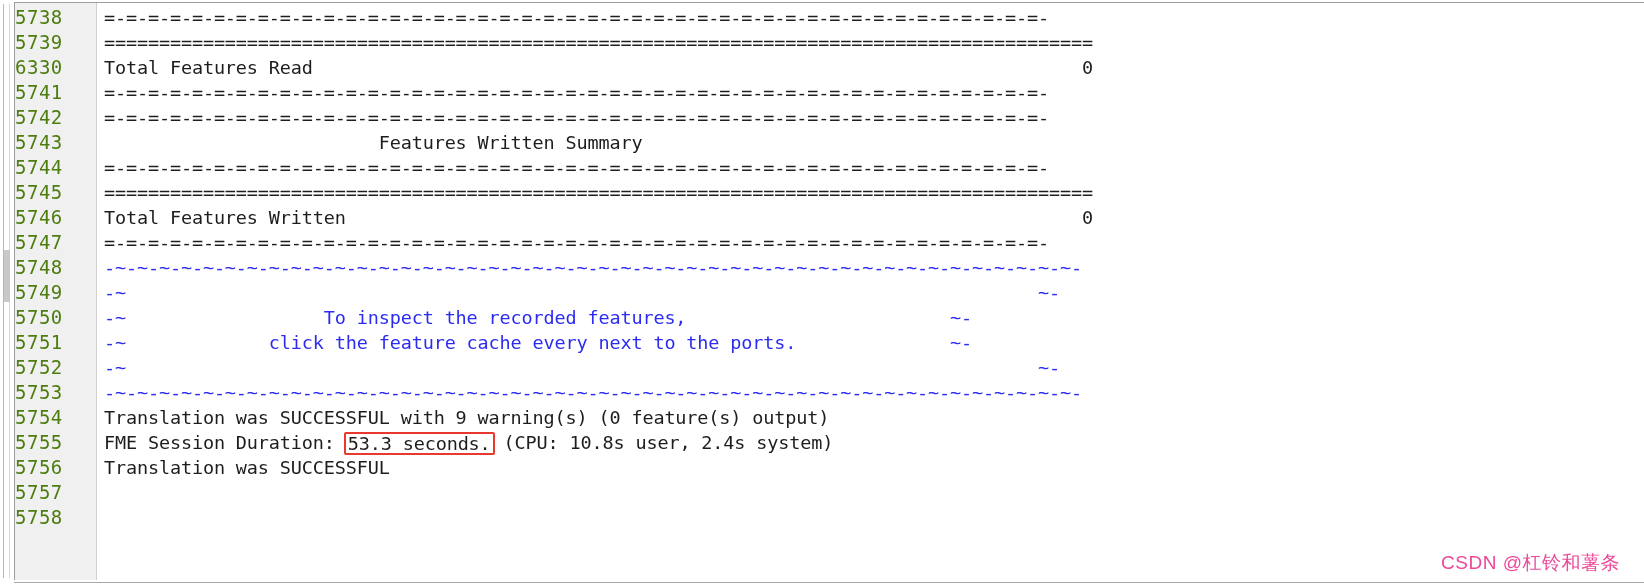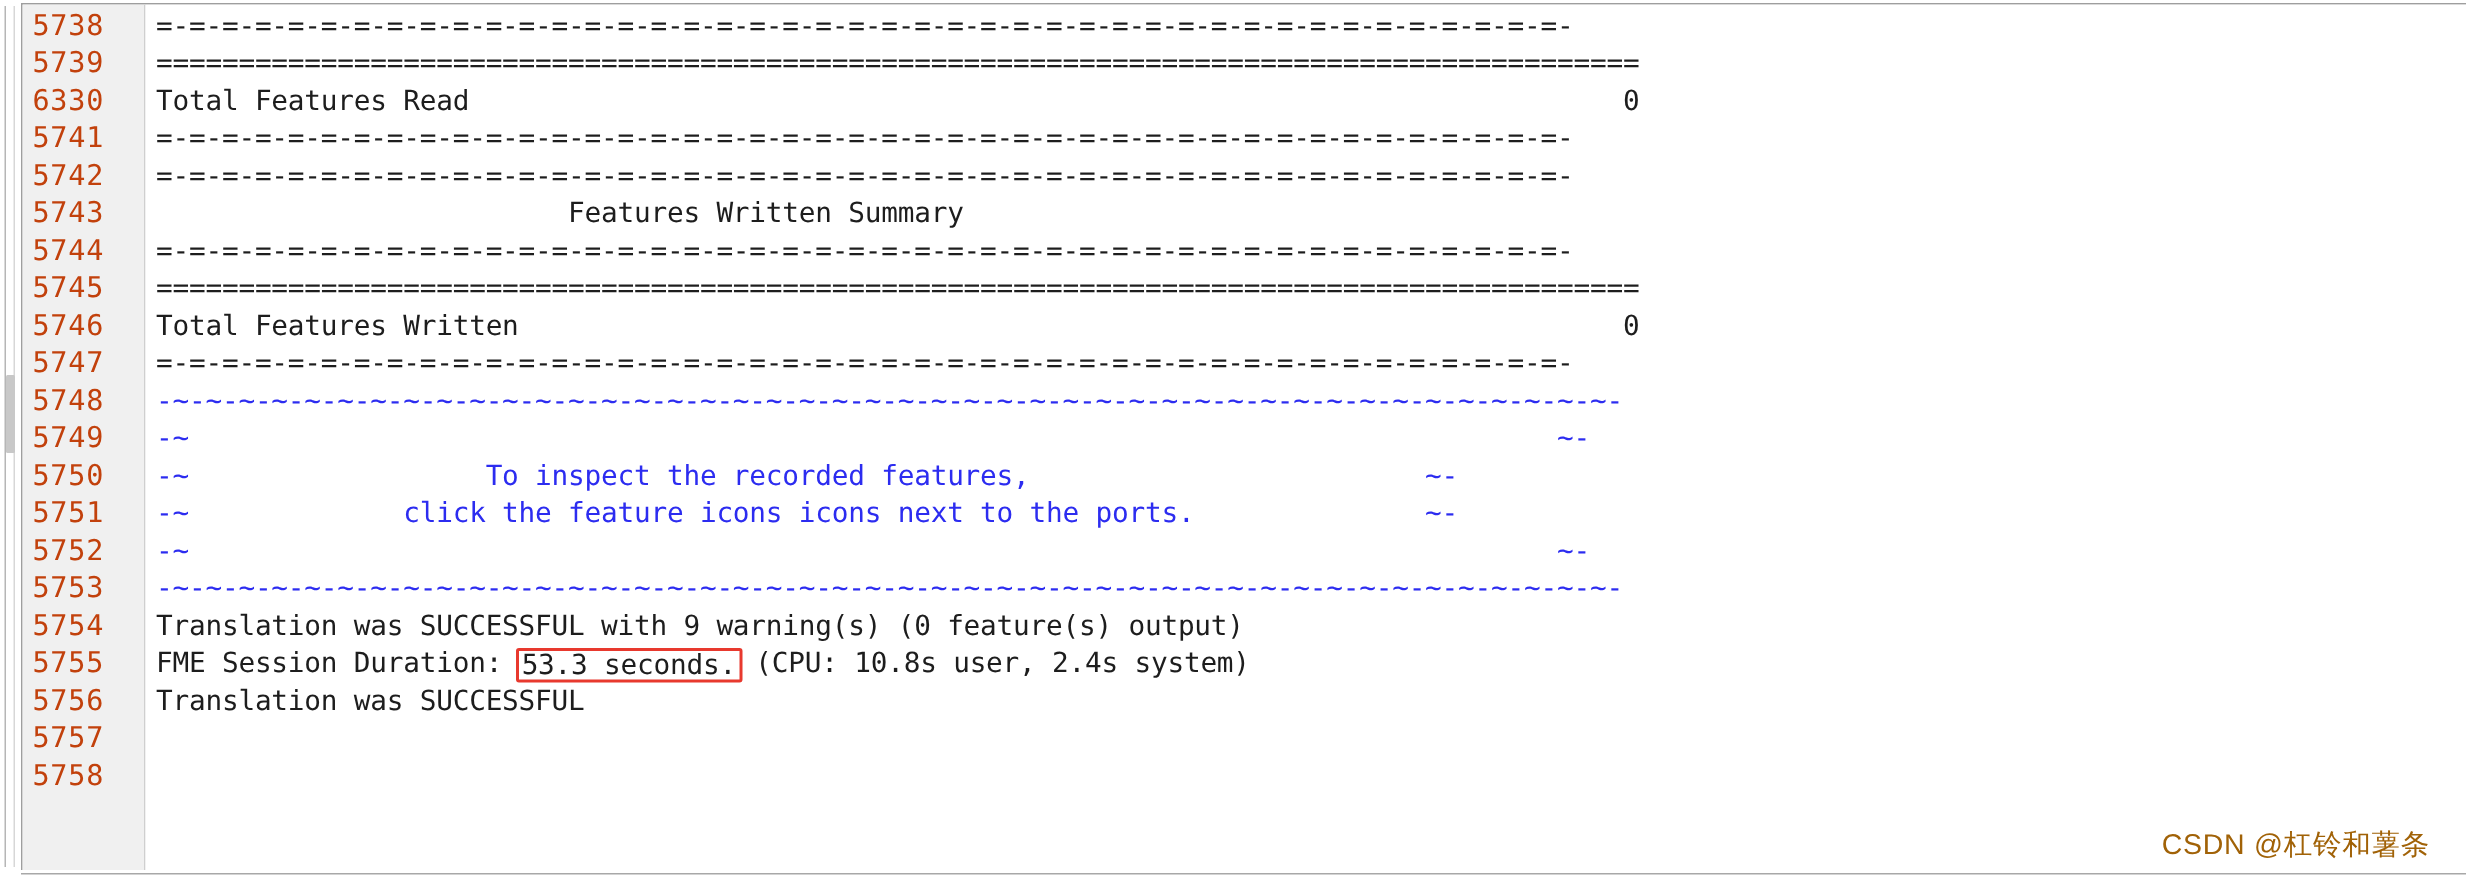--- a/index.html
+++ b/index.html
@@ -71,22 +71,22 @@
     flex: 0 0 82px;
     background: #f0f0f0;
     border-right: 1px solid #cfcfcf;
     box-sizing: border-box;
     padding-top: 2px;
   }
   .gutter-line {
     height: 25px;
     line-height: 25px;
     font-size: 19px;
-    color: #c2410c;
-    text-align: center;
+    color: #4d7c0f;
+    text-align: left;
     padding-right: 20px;
     box-sizing: border-box;
     letter-spacing: 0.5px;
   }
 
   .code-area {
     flex: 1 1 auto;
     position: relative;
     background: #ffffff;
     padding-top: 2px;
@@ -118,21 +118,21 @@
     top: 1px;
   }
 
   
   .watermark {
     position: absolute;
     right: 24px;
     bottom: 10px;
     font-family: "Liberation Sans", sans-serif;
     font-size: 19px;
-    color: #a16207;
+    color: #ec4899;
     letter-spacing: 0.5px;
     white-space: nowrap;
   }
 
   
   .bottom-rule {
     position: absolute;
     left: 14px;
     bottom: 0;
     width: 1630px;
@@ -183,21 +183,21 @@
         <div class="code-line">=-=-=-=-=-=-=-=-=-=-=-=-=-=-=-=-=-=-=-=-=-=-=-=-=-=-=-=-=-=-=-=-=-=-=-=-=-=-=-=-=-=-=-</div>
         <div class="code-line">=-=-=-=-=-=-=-=-=-=-=-=-=-=-=-=-=-=-=-=-=-=-=-=-=-=-=-=-=-=-=-=-=-=-=-=-=-=-=-=-=-=-=-</div>
         <div class="code-line">                         Features Written Summary</div>
         <div class="code-line">=-=-=-=-=-=-=-=-=-=-=-=-=-=-=-=-=-=-=-=-=-=-=-=-=-=-=-=-=-=-=-=-=-=-=-=-=-=-=-=-=-=-=-</div>
         <div class="code-line">==========================================================================================</div>
         <div class="code-line">Total Features Written                                                                   0</div>
         <div class="code-line">=-=-=-=-=-=-=-=-=-=-=-=-=-=-=-=-=-=-=-=-=-=-=-=-=-=-=-=-=-=-=-=-=-=-=-=-=-=-=-=-=-=-=-</div>
         <div class="code-line blue">-~-~-~-~-~-~-~-~-~-~-~-~-~-~-~-~-~-~-~-~-~-~-~-~-~-~-~-~-~-~-~-~-~-~-~-~-~-~-~-~-~-~-~-~-</div>
         <div class="code-line blue">-~                                                                                   ~-</div>
         <div class="code-line blue">-~                  To inspect the recorded features,                        ~-</div>
-        <div class="code-line blue">-~             click the feature icons icons next to the ports.              ~-</div>
+        <div class="code-line blue">-~             click the feature cache every next to the ports.              ~-</div>
         <div class="code-line blue">-~                                                                                   ~-</div>
         <div class="code-line blue">-~-~-~-~-~-~-~-~-~-~-~-~-~-~-~-~-~-~-~-~-~-~-~-~-~-~-~-~-~-~-~-~-~-~-~-~-~-~-~-~-~-~-~-~-</div>
         <div class="code-line">Translation was SUCCESSFUL with 9 warning(s) (0 feature(s) output)</div>
         <div class="code-line"><span>FME Session Duration: </span><span class="hl-box">53.3 seconds.</span><span> (CPU: 10.8s user, 2.4s system)</span></div>
         <div class="code-line">Translation was SUCCESSFUL</div>
       </div>
   </div>
 
   <div class="bottom-rule"></div>
 

